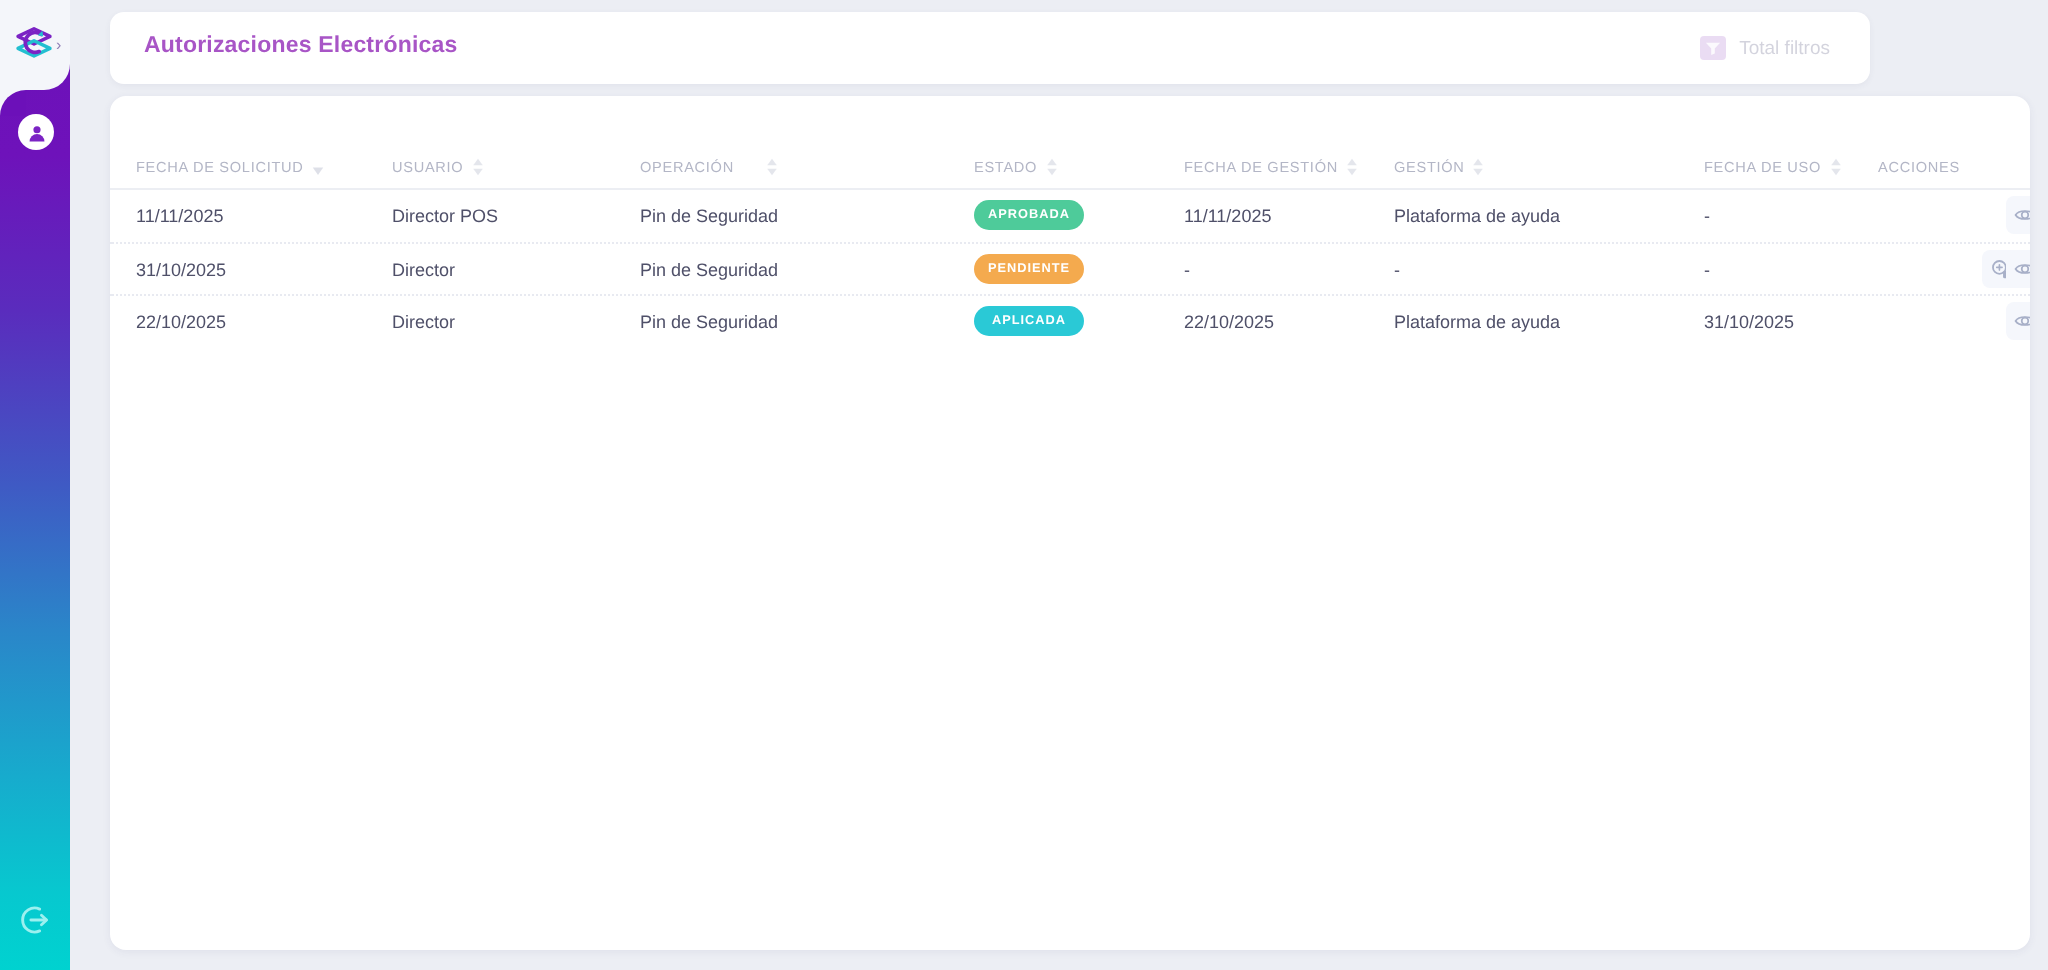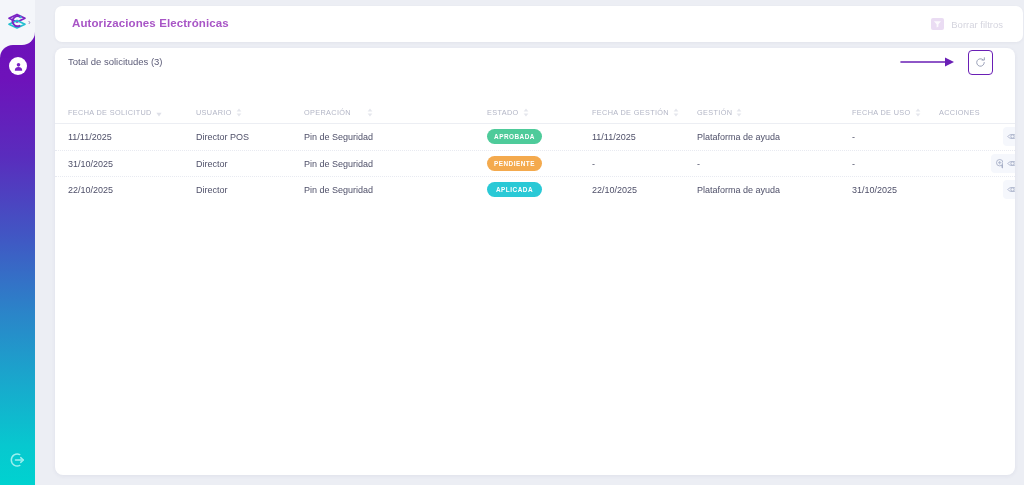--- a/index.html
+++ b/index.html
@@ -77,21 +77,21 @@
   #sidebar-logout {
     position: absolute;
     left: 8px; top: 450px;
     width: 20px; height: 20px;
   }
 
   
   #header-card {
     position: absolute;
     left: 55px; top: 6px;
-    width: 968px; height: 36px;
+    width: 880px; height: 36px;
     background: #ffffff;
     border-radius: 7px;
     box-shadow: 0 1px 3px rgba(60,60,110,.06);
   }
 
   #page-title {
     position: absolute;
     left: 17px; top: 11px;
     font-size: 11.5px;
     font-weight: bold;
@@ -214,21 +214,21 @@
     top: 3px;
     width: 19px; height: 19px;
     border-radius: 4px;
     background: #f5f7fc;
     display: flex; align-items: center; justify-content: center;
   }
 
   
   .c-fecha   { left: 13px; }
   .c-usuario { left: 141px; }
-  .c-oper    { left: 249px; gap: 16px; }
+  .c-oper    { left: 265px; gap: 16px; }
   .c-estado  { left: 432px; }
   .c-fgest   { left: 537px; align-items: flex-end; }
   .c-gestiono{ left: 642px; }
   .c-fuso    { left: 765px; padding-left: 32px; }
   .c-acc     { left: 884px; }
 </style>
 </head>
 <body>
 
 <div id="sidebar">
@@ -261,43 +261,26 @@
 
 <div id="header-card">
   <div id="page-title">Autorizaciones Electrónicas</div>
 
   <div id="clear-filters-btn">
     <span class="filter-icon-box">
       <svg width="9" height="8" viewBox="0 0 10 9">
         <path d="M1 1.5 H9 L6 4.8 V7.6 L4 8.4 V4.8 Z" fill="#ffffff" opacity=".85"></path>
       </svg>
     </span>
-    <span id="clear-filters-label">Borrar filtros</span>
+    <span id="clear-filters-label">Total filtros</span>
   </div>
 </div>
 
 <div id="table-card">
 
-  <div id="table-toolbar">
-    <div id="total-label">Total de solicitudes (3)</div>
-
-    <svg id="annot-arrow" viewBox="0 0 57 14">
-      <path d="M1 7 H46" stroke="#6a1fb5" stroke-width="1.6" stroke-linecap="round"></path>
-      <path d="M45 2.6 L54 7 L45 11.4 Z" fill="#6a1fb5"></path>
-    </svg>
-
-    <div id="refresh-btn-wrap">
-      <div id="refresh-btn">
-        <svg width="11" height="11" viewBox="0 0 14 14">
-          <path d="M11.8 7 a4.8 4.8 0 1 1 -1.7 -3.7" fill="none" stroke="#9aa0b8" stroke-width="1.25" stroke-linecap="round"></path>
-          <path d="M11.9 0.9 V3.9 H8.9" fill="none" stroke="#9aa0b8" stroke-width="1.25" stroke-linecap="round" stroke-linejoin="round"></path>
-        </svg>
-      </div>
-    </div>
-  </div>
 
   <div id="thead-row">
     <div class="th c-fecha">
       <span>FECHA DE SOLICITUD</span>
       <svg class="sort-ico" width="6" height="8" viewBox="0 0 6 8">
         <path d="M3 7.5 L0.4 3.8 H5.6 Z" fill="#c4c7d6"></path>
       </svg>
     </div>
     <div class="th c-usuario">
       <span>USUARIO</span>

